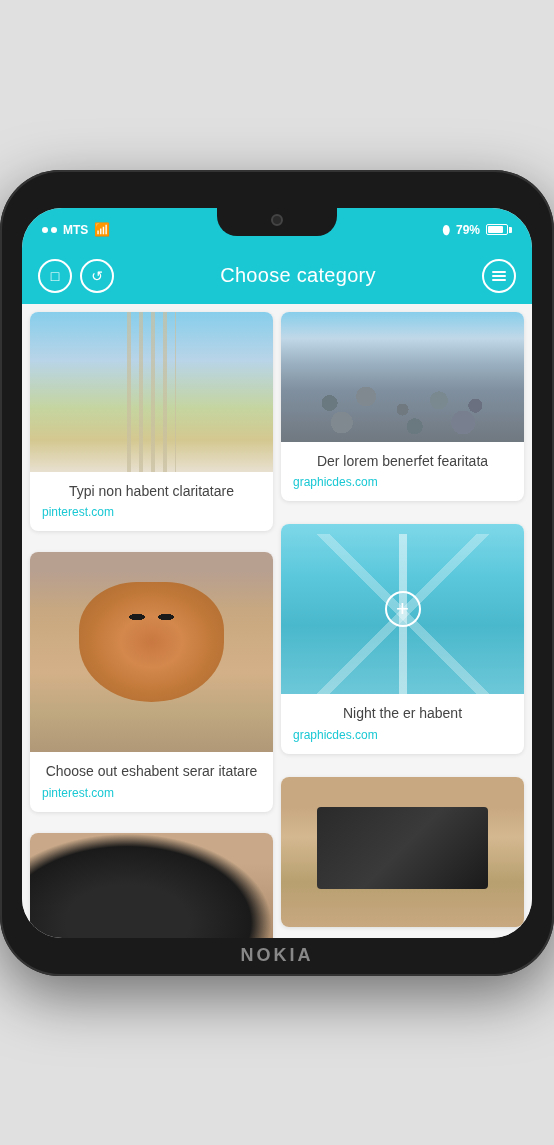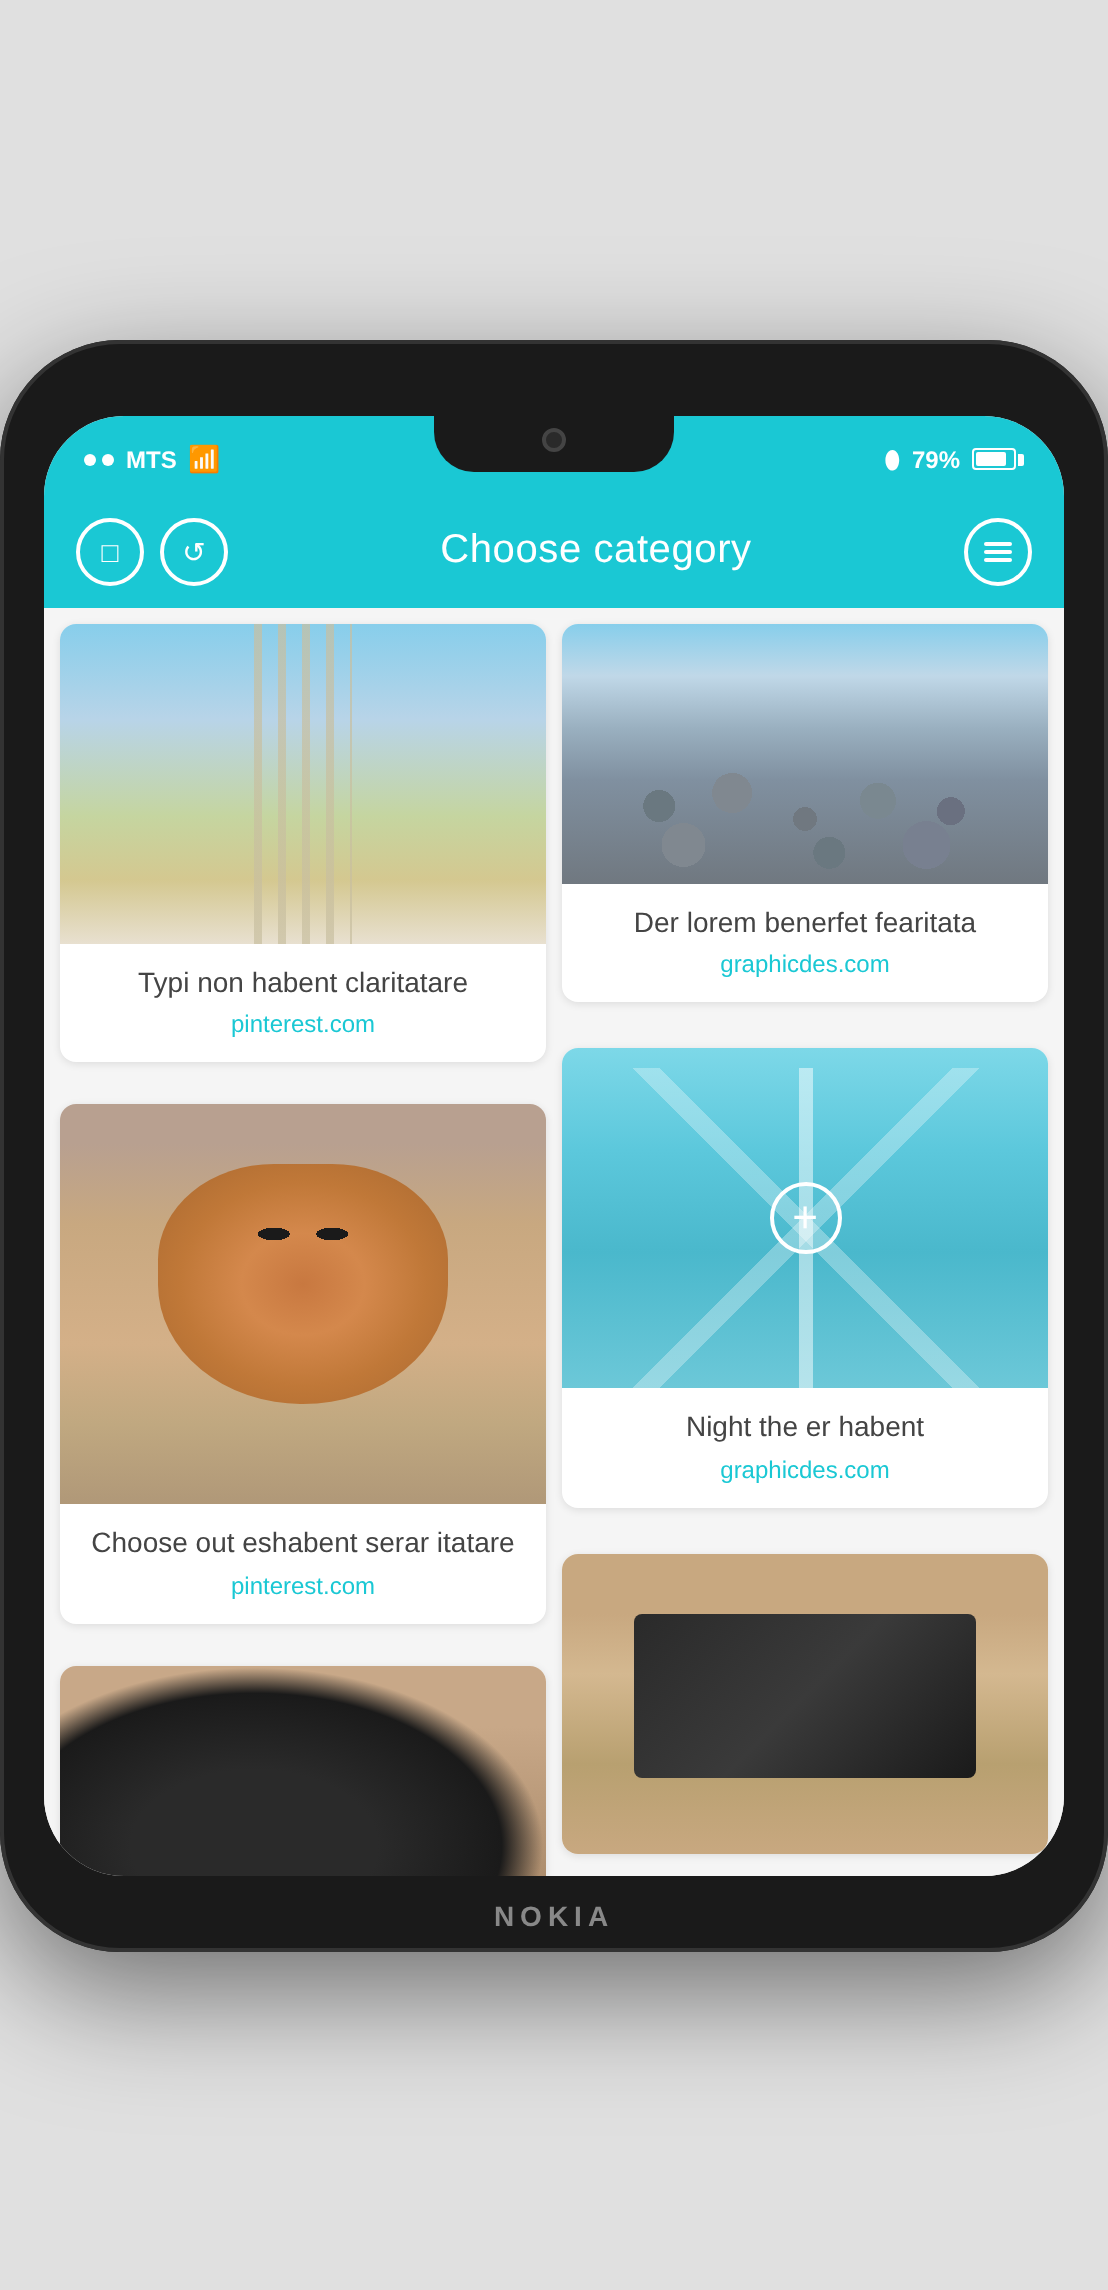--- a/index.html
+++ b/index.html
@@ -203,21 +203,20 @@
       font-size: 14px;
       color: #444;
       text-align: center;
       line-height: 1.4;
       margin-bottom: 4px;
     }
 
     .card-link {
       font-size: 12px;
       color: #1ac8d4;
-      text-align: center;
       display: block;
     }
 
     
     .img-beach {
       height: 160px;
       background: linear-gradient(180deg, #87CEEB 0%, #b8d4e8 30%, #c5d5a0 60%, #d4c890 80%, #e8e0d0 100%);
       position: relative;
       overflow: hidden;
     }
@@ -332,21 +331,21 @@
       border-radius: 4px;
     }
 
     
     .phone-bottom {
       position: absolute;
       bottom: 10px;
       left: 50%;
       transform: translateX(-50%);
       color: #888;
-      font-size: 14px;
+      font-size: 18px;
       font-weight: 600;
       letter-spacing: 3px;
     }
 
     
     .content::-webkit-scrollbar { width: 3px; }
     .content::-webkit-scrollbar-track { background: transparent; }
     .content::-webkit-scrollbar-thumb { background: #ccc; border-radius: 2px; }
   </style>
 </head>

